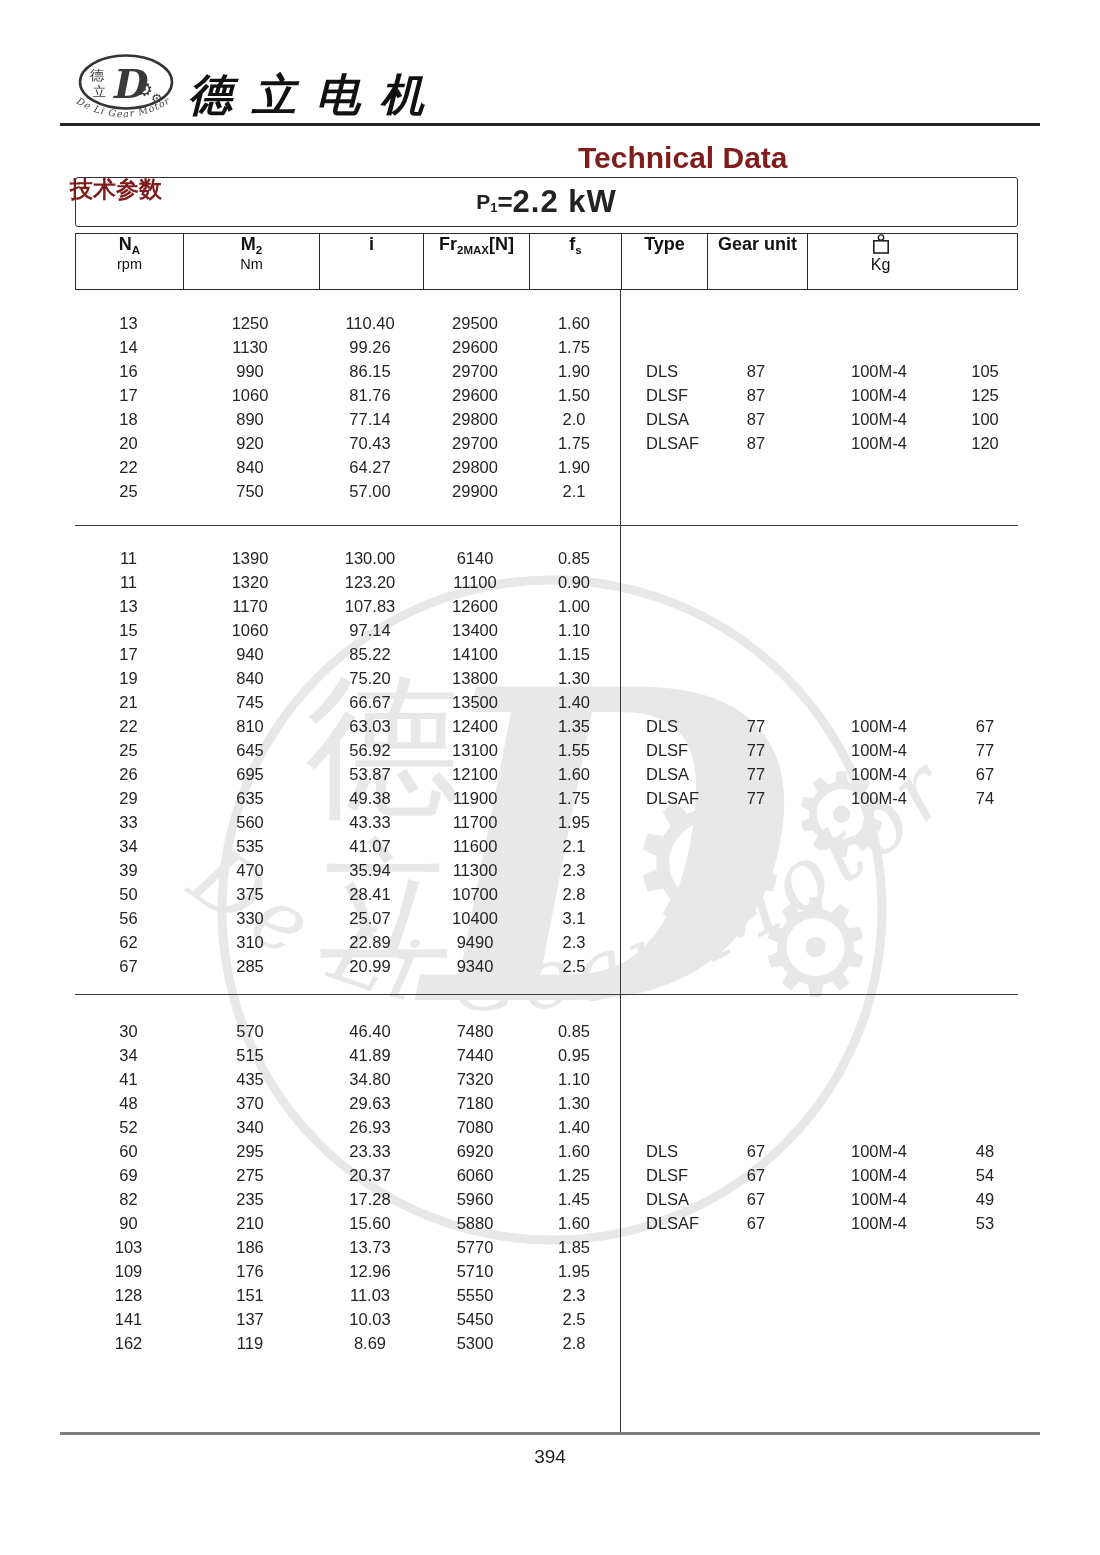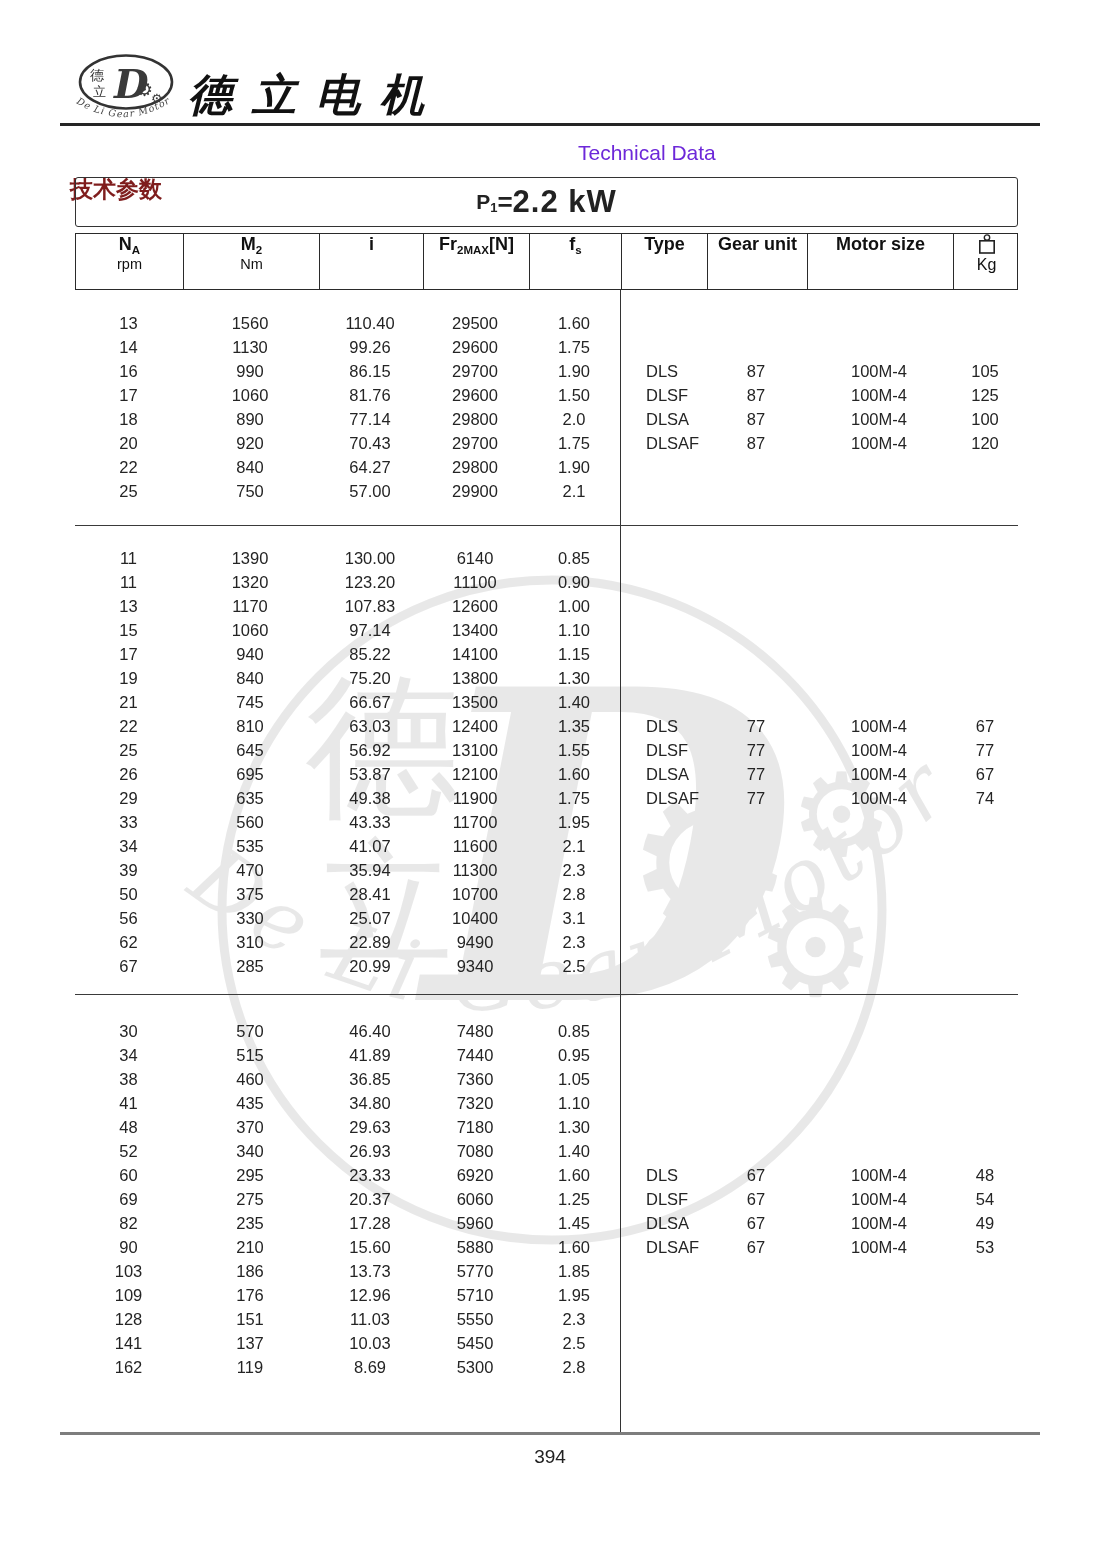--- a/index.html
+++ b/index.html
@@ -14,21 +14,21 @@
   
   .logo { position:absolute; left:72px; top:53px; }
   .brand {
     position:absolute; left:188px; top:66px;
     font-size:44px; font-weight:bold; font-style:italic;
     letter-spacing:20px; color:#111; font-family:Liberation Sans, sans-serif;
     white-space:nowrap;
   }
   .top-rule { position:absolute; left:60px; top:123px; width:980px; height:3px; background:#252525; }
   .sec-zh { position:absolute; left:70px; top:139px; font-size:23px; font-weight:bold; color:#7f1d1d;margin-top:35px; }
-  .sec-en { position:absolute; left:578px; top:141px; font-size:21px; font-weight:normal; color:#6d28d9; }
+  .sec-en { position:absolute; left:578px; top:141px; font-size:30px; font-weight:bold; color:#7f1d1d; }
   
   .pbox {
     position:absolute; left:75px; top:177px; width:943px; height:50px;
     border:1.5px solid #333; border-radius:3px;
     display:flex; align-items:center; justify-content:center;
   }
   .pbox .p  { font-size:21px; font-weight:bold; }
   .pbox .ps { font-size:13px; font-weight:bold; position:relative; top:5px; }
   .pbox .pe { font-size:26px; font-weight:bold; }
   .pbox .pv { font-size:31px; font-weight:900; letter-spacing:1px; }
@@ -125,37 +125,34 @@
     <div class="hdr-cell">
       <div><span class="h-main">f</span><span class="h-sub">s</span></div>
     </div>
     <div class="hdr-cell">
       <span class="h-main">Type</span>
     </div>
     <div class="hdr-cell">
       <span class="h-main">Gear unit</span>
     </div>
     <div class="hdr-cell">
-      <span class="h-main">Motor size</span>
-    </div>
-    <div class="hdr-cell">
       <svg width="22" height="21" viewBox="0 0 22 21">
         <circle cx="11" cy="3.6" r="2.7" fill="none" stroke="#222" stroke-width="1.4"></circle>
         <rect x="3.8" y="6.8" width="14.4" height="12.2" fill="none" stroke="#222" stroke-width="1.6"></rect>
       </svg>
       <div class="kg-label">Kg</div>
     </div>
   </div>
 
   <div class="tbody">
     <div class="vdiv"></div>
   <div class="block " style="padding-top: 21px; padding-bottom: 22px;">
         <div class="row grid9">
           <div class="c num">13</div>
-          <div class="c num">1560</div>
+          <div class="c num">1250</div>
           <div class="c num">110.40</div>
           <div class="c num">29500</div>
           <div class="c num">1.60</div>
           <div class="c type"></div>
           <div class="c mid"></div>
           <div class="c mid"></div>
           <div class="c mid"></div>
         </div>
         <div class="row grid9">
           <div class="c num">14</div>
@@ -452,31 +449,20 @@
           <div class="c num">515</div>
           <div class="c num">41.89</div>
           <div class="c num">7440</div>
           <div class="c num">0.95</div>
           <div class="c type"></div>
           <div class="c mid"></div>
           <div class="c mid"></div>
           <div class="c mid"></div>
         </div>
         <div class="row grid9">
-          <div class="c num">38</div>
-          <div class="c num">460</div>
-          <div class="c num">36.85</div>
-          <div class="c num">7360</div>
-          <div class="c num">1.05</div>
-          <div class="c type"></div>
-          <div class="c mid"></div>
-          <div class="c mid"></div>
-          <div class="c mid"></div>
-        </div>
-        <div class="row grid9">
           <div class="c num">41</div>
           <div class="c num">435</div>
           <div class="c num">34.80</div>
           <div class="c num">7320</div>
           <div class="c num">1.10</div>
           <div class="c type"></div>
           <div class="c mid"></div>
           <div class="c mid"></div>
           <div class="c mid"></div>
         </div>

